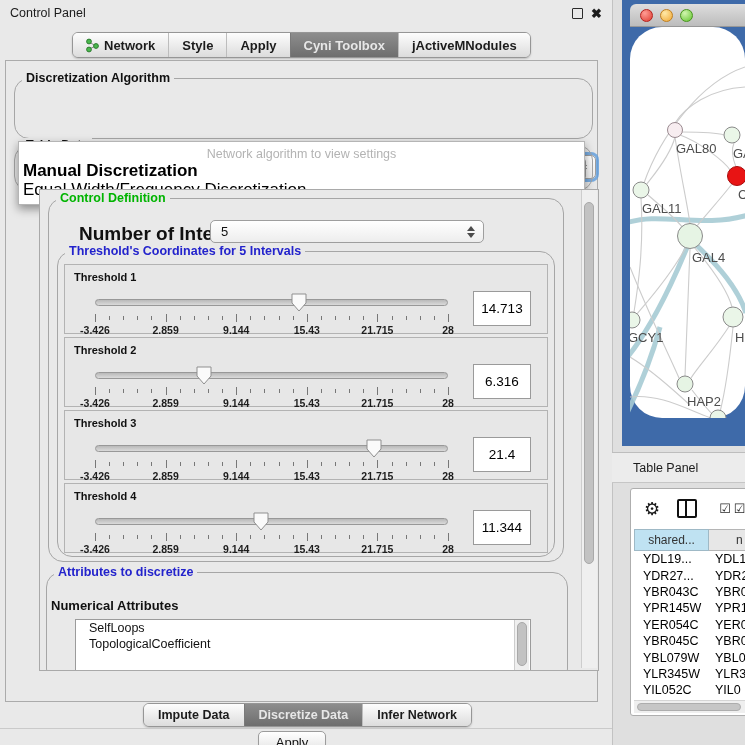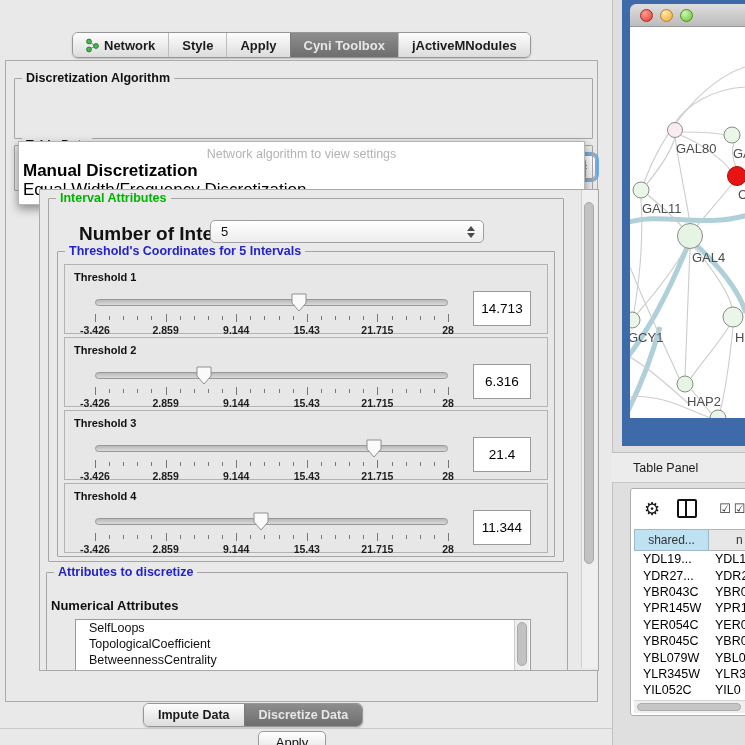--- a/index.html
+++ b/index.html
@@ -15,21 +15,21 @@
   .tabstrip{display:flex;height:24px;border:1px solid #969696;border-radius:6px;overflow:hidden;
             background:linear-gradient(#fdfdfd,#d9d9d9);box-shadow:0 1px 2px rgba(0,0,0,.18);}
   .tab{display:flex;align-items:center;gap:5px;padding:0 13px;font-size:13px;font-weight:600;color:#1c1c1c;
        border-left:1px solid #bdbdbd;background:linear-gradient(#fdfdfd,#dcdcdc);}
   .tab:first-child{border-left:none;}
   .tab.selected{background:linear-gradient(#8d8d8d,#6e6e6e);color:#e7e7e7;border-left-color:#7a7a7a;justify-content:flex-end;}
   #top-tabs{left:72px;top:32px;}
   #bottom-tabs{left:143px;top:703px;height:22px;}
   #bottom-tabs .tab{font-size:12.5px;padding:7px 14px;}
   #content-frame{left:5px;top:60px;width:591px;height:640px;border:1px solid #ababab;background:#e9e9e9;}
-  .group{border:1px solid #a6a6a6;border-radius:1px;}
+  .group{border:1px solid #a6a6a6;border-radius:15px;}
   .group-title{position:absolute;top:-8px;left:7px;background:#e9e9e9;padding:0 4px;font-size:12.5px;font-weight:bold;color:#111;}
   .group-title.green{color:#00b400;}
   .group-title.blue{color:#2323cc;font-weight:bold;}
   
   .combo{background:linear-gradient(#ffffff,#ededed);border:1px solid #9e9e9e;border-radius:5px;
          display:flex;align-items:center;box-sizing:border-box;}
   .combo .txt{font-size:13px;color:#111;padding-left:10px;flex:1;white-space:nowrap;overflow:hidden;}
   .spin{width:9px;margin-right:8px;display:flex;flex-direction:column;align-items:center;gap:2px;}
   .spin i{width:0;height:0;border-left:4px solid transparent;border-right:4px solid transparent;}
   .spin i.up{border-bottom:5px solid #4b4b4b;}
@@ -70,21 +70,21 @@
              font-size:13px;color:#111;box-shadow:0 1px 1px rgba(0,0,0,.12);}
   #cp-bottom-line{left:0;top:728px;width:612px;height:0;border-top:1px solid #cacaca;}
   
   #network-window{left:622px;top:0;width:123px;height:446px;background:#3e6aa9;}
   #net-titlebar{left:8px;top:4px;width:115px;height:23px;border-top-left-radius:6px;
                 background:linear-gradient(#dedede,#bcbcbc);border-bottom:1px solid #979797;display:flex;align-items:center;padding-left:10px;gap:7px;box-sizing:border-box;}
   .light{width:13px;height:13px;border-radius:50%;box-sizing:border-box;}
   .light.red{background:radial-gradient(circle at 35% 30%,#ff9d95,#dd3b30);border:1px solid #b5211c;}
   .light.yellow{background:radial-gradient(circle at 35% 30%,#ffe9a8,#f0a733);border:1px solid #c07f1e;}
   .light.green{background:radial-gradient(circle at 35% 30%,#d2f5b0,#62c42e);border:1px solid #47951c;}
-  #net-canvas{left:8px;top:27px;width:115px;height:391px;background:#fff;}
+  #net-canvas{left:8px;top:27px;width:115px;height:391px;background:#fff;border-radius:32px;}
   
   #table-panel-bar{left:612px;top:452px;width:133px;height:29px;background:#ececec;border-top:1px solid #bdbdbd;border-bottom:1px solid #c6c6c6;display:flex;align-items:center;}
   #table-panel-title{font-size:12.5px;color:#1c1c1c;padding-left:21px;}
   #table-card{left:630px;top:488px;width:130px;height:226px;background:#fff;border:1px solid #aeaeae;border-radius:3px;}
   #tp-toolbar{position:absolute;left:0;top:0;width:100%;height:39px;display:flex;align-items:center;}
   #gear-icon{font-size:18px;color:#1a1a1a;margin-left:13px;line-height:1;}
   #split-icon{width:16px;height:15px;border:2px solid #111;border-radius:2px;margin-left:17px;position:relative;}
   #split-icon:before{content:"";position:absolute;left:6px;top:0;width:2px;height:100%;background:#111;}
   .cb-icon{font-size:13px;color:#2a2a2a;line-height:1;}
   #cb1{margin-left:22px;} #cb2{margin-left:3px;}
@@ -95,20 +95,25 @@
   #tp-rows{position:absolute;left:3px;top:62px;width:126px;height:148px;overflow:hidden;}
   .trow{display:flex;height:16.4px;align-items:center;font-size:12.5px;color:#000;}
   .trow .c1{width:75px;padding-left:9px;box-sizing:border-box;white-space:nowrap;overflow:hidden;}
   .trow .c2{width:51px;padding-left:6px;box-sizing:border-box;white-space:nowrap;overflow:hidden;}
 </style>
 </head>
 <body>
 
 <div id="control-panel" class="abs">
 
+  <div id="cp-titlebar" class="abs">
+    <span id="cp-title">Control Panel</span>
+    <span id="cp-float"></span>
+    <span id="cp-close">✖</span>
+  </div>
 
   <div id="top-tabs" class="abs tabstrip">
       <div class="tab">
         <svg width="13" height="15" viewBox="0 0 13 15">
           <line x1="3" y1="4" x2="10" y2="8" stroke="#8a8a8a"></line>
           <line x1="3" y1="11" x2="10" y2="8" stroke="#8a8a8a"></line>
           <circle cx="3" cy="3.5" r="2.4" fill="#49b84d" stroke="#2d7c30"></circle>
           <circle cx="3" cy="11.5" r="2.4" fill="#49b84d" stroke="#2d7c30"></circle>
           <circle cx="10" cy="8" r="2.4" fill="#49b84d" stroke="#2d7c30"></circle>
         </svg>
@@ -156,21 +161,21 @@
       <div class="hint">Network algorithm to view settings</div>
       <div id="popup-options">
           <div class="opt bold">Manual Discretization</div>
           <div class="opt">Equal Width/Frequency Discretization</div>
         </div>
     </div>
 
     <div id="settings-scroll" class="abs" style="left:33px;top:128px;">
 
       <div class="abs group" style="left:8px;top:8px;width:514px;height:362px;">
-        <span class="group-title green">Interval Attributes</span>
+        <span class="group-title green">Control Definition</span>
 
         <span class="abs" style="left:30px;top:24px;font-size:19px;font-weight:bold;color:#111;">Number of Intervals</span>
         <div class="combo" style="position:absolute;left:161px;top:21px;width:274px;height:23px;">
           <span class="txt">5</span>
           <span class="spin">
               <i class="up"></i>
               <i class="dn"></i>
             </span>
         </div>
 
@@ -364,21 +369,20 @@
             </div>
         </div>
       </div>
 
       <div class="abs group" style="left:6px;top:382px;width:520px;height:110px;">
         <span class="group-title blue">Attributes to discretize</span>
         <span class="abs" style="left:4px;top:25px;font-size:13px;font-weight:bold;color:#111;">Numerical Attributes</span>
         <div id="attr-list" class="abs">
             <div class="item">SelfLoops</div>
             <div class="item">TopologicalCoefficient</div>
-            <div class="item">BetweennessCentrality</div>
           </div>
         <div class="vscroll" style="left:467px;top:47px;width:14px;height:50px;">
           <div class="thumb" style="top:2px;height:44px;"></div>
         </div>
       </div>
 
       <div class="vscroll" style="left:541px;top:0;width:15px;height:478px;">
         <div class="thumb" style="top:12px;height:362px;"></div>
       </div>
     </div>
@@ -387,20 +391,23 @@
       <span>Apply</span>
     </div>
   </div>
 
   <div id="bottom-tabs" class="abs tabstrip">
       <div class="tab">
         <span>Impute Data</span>
       </div>
       <div class="tab selected">
         <span>Discretize Data</span>
+      </div>
+      <div class="tab">
+        <span>Infer Network</span>
       </div>
     </div>
   <div id="cp-bottom-line" class="abs"></div>
 </div>
 
 <div id="network-window" class="abs">
   <div id="net-titlebar" class="abs">
     <span class="light red"></span>
     <span class="light yellow"></span>
     <span class="light green"></span>

